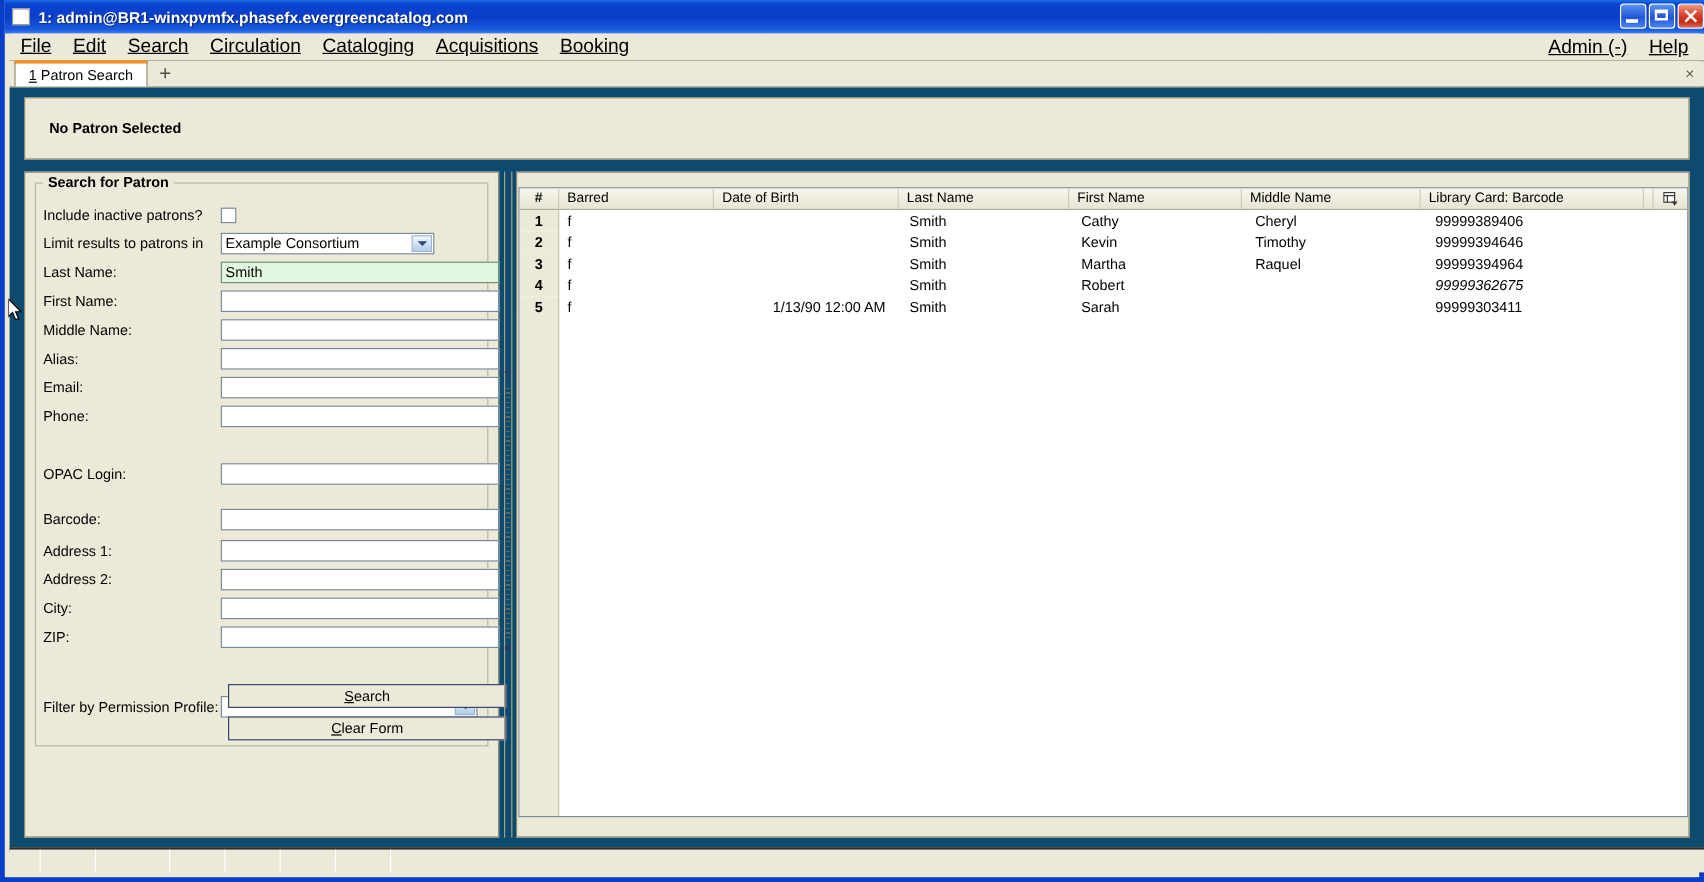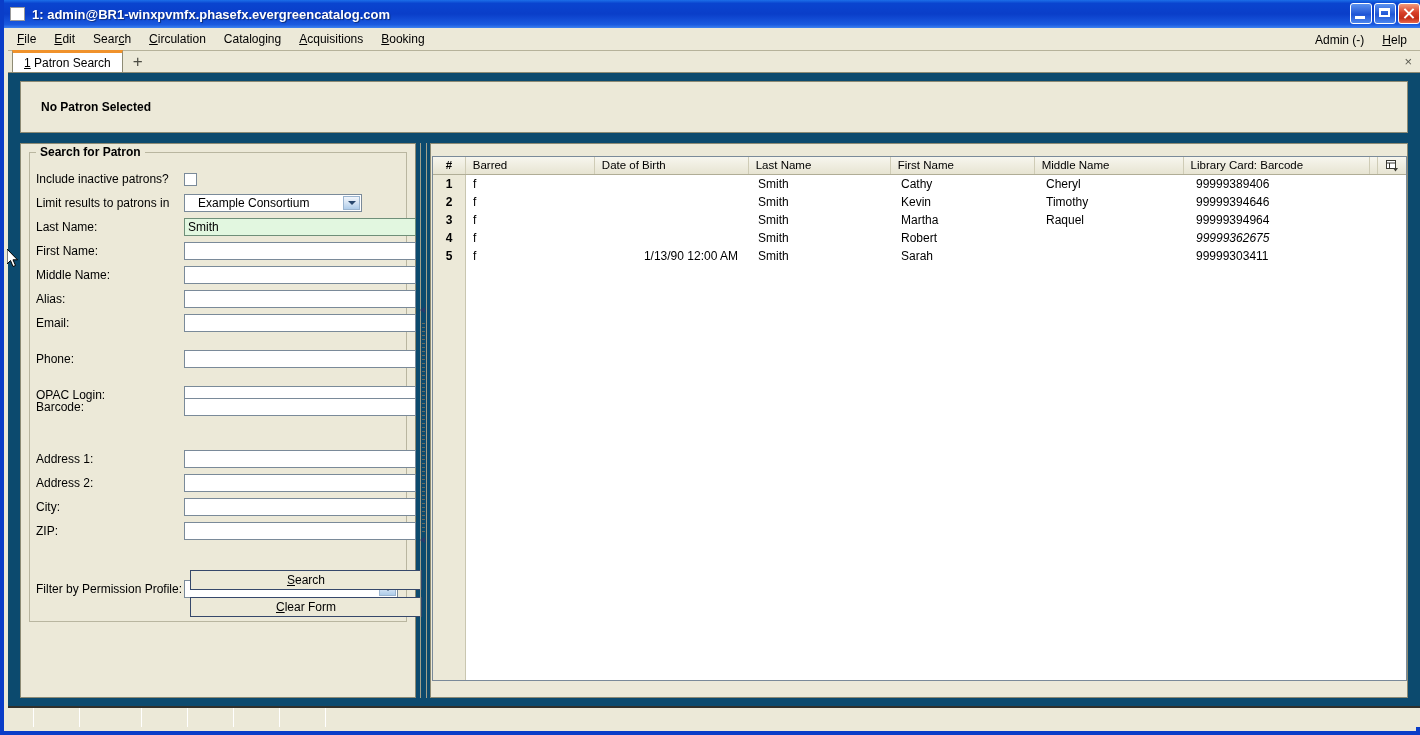--- a/index.html
+++ b/index.html
@@ -85,23 +85,24 @@
     left: 4px; top: 28px;
     width: 1412px; height: 23px;
     background: #ece9d8;
     border-bottom: 1px solid #b6b29a;
     box-sizing: border-box;
     display: flex;
     align-items: center;
   }
   .menu-item {
     padding: 3px 9px;
-    font-size: 12px;
+    font-size: 16px;
     white-space: nowrap;
     cursor: default;
+    text-decoration: underline;
   }
   #menu-right {
     position: absolute;
     right: 4px; top: 0; height: 23px;
     display: flex; align-items: center;
   }
   .mn { text-decoration: underline; }
 
   
   #tab-bar {
@@ -250,21 +251,21 @@
   }
   .combo {
     width: 178px; height: 18px;
     background: #fff;
     border: 1px solid #7a8a99;
     box-sizing: border-box;
     display: flex;
     align-items: center;
     position: relative;
     font-size: 12px;
-    padding-left: 13px;
+    padding-left: 3px;
   }
   .combo.wide { width: 214px; }
   .combo-arrow {
     position: absolute;
     right: 1px; top: 1px;
     width: 17px; height: 14px;
     background: linear-gradient(to bottom,#f3f6fb,#cfe0f2 55%,#aeccea);
     border: 1px solid #9ab4cf;
     box-sizing: border-box;
     display: flex; align-items: center; justify-content: center;
@@ -504,32 +505,32 @@
         <div class="form-row" style="top:134px;">
           <div class="form-label">Alias:</div>
           <input class="txt" type="text" value="" style="">
         </div>
 
         <div class="form-row" style="top:158px;">
           <div class="form-label">Email:</div>
           <input class="txt" type="text" value="" style="">
         </div>
 
-        <div class="form-row" style="top:182px;margin-top:12px;">
+        <div class="form-row" style="top:182px;">
           <div class="form-label">Phone:</div>
           <input class="txt" type="text" value="" style="">
         </div>
 
 
         <div class="form-row" style="top:230px;">
           <div class="form-label">OPAC Login:</div>
           <input class="txt" type="text" value="" style="">
         </div>
 
-        <div class="form-row" style="top:242px;">
+        <div class="form-row" style="top:268px;">
           <div class="form-label">Barcode:</div>
           <input class="txt" type="text" value="" style="">
         </div>
 
         <div class="form-row" style="top:294px;">
           <div class="form-label">Address 1:</div>
           <input class="txt" type="text" value="" style="">
         </div>
 
         <div class="form-row" style="top:318px;">

